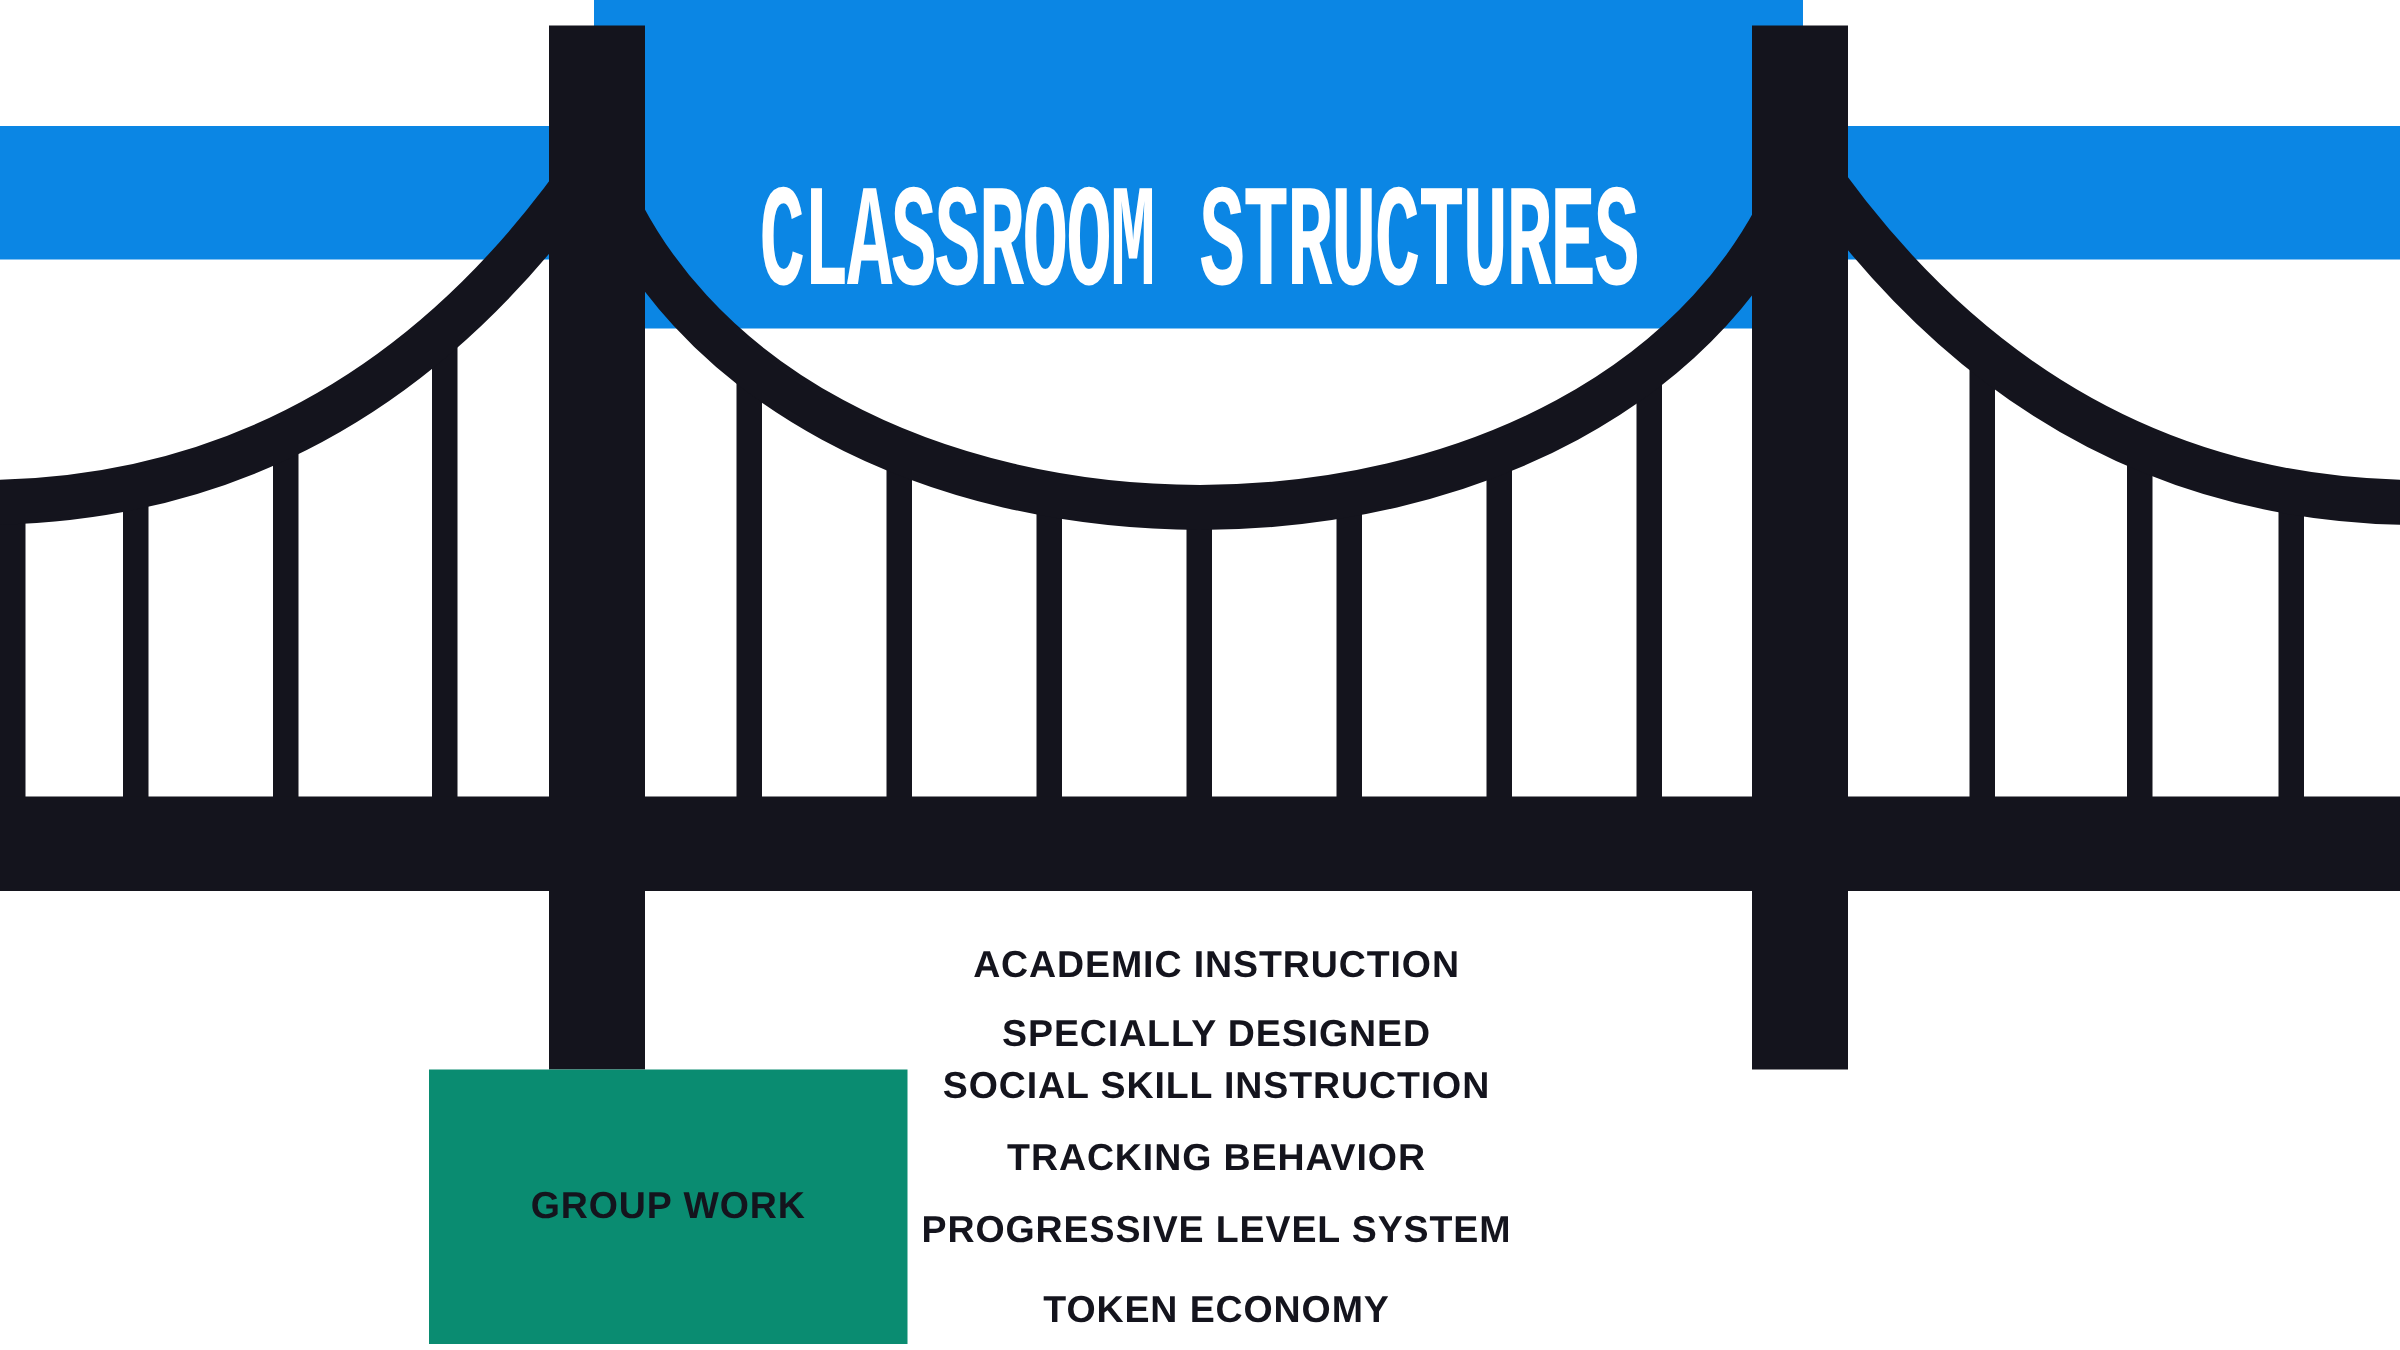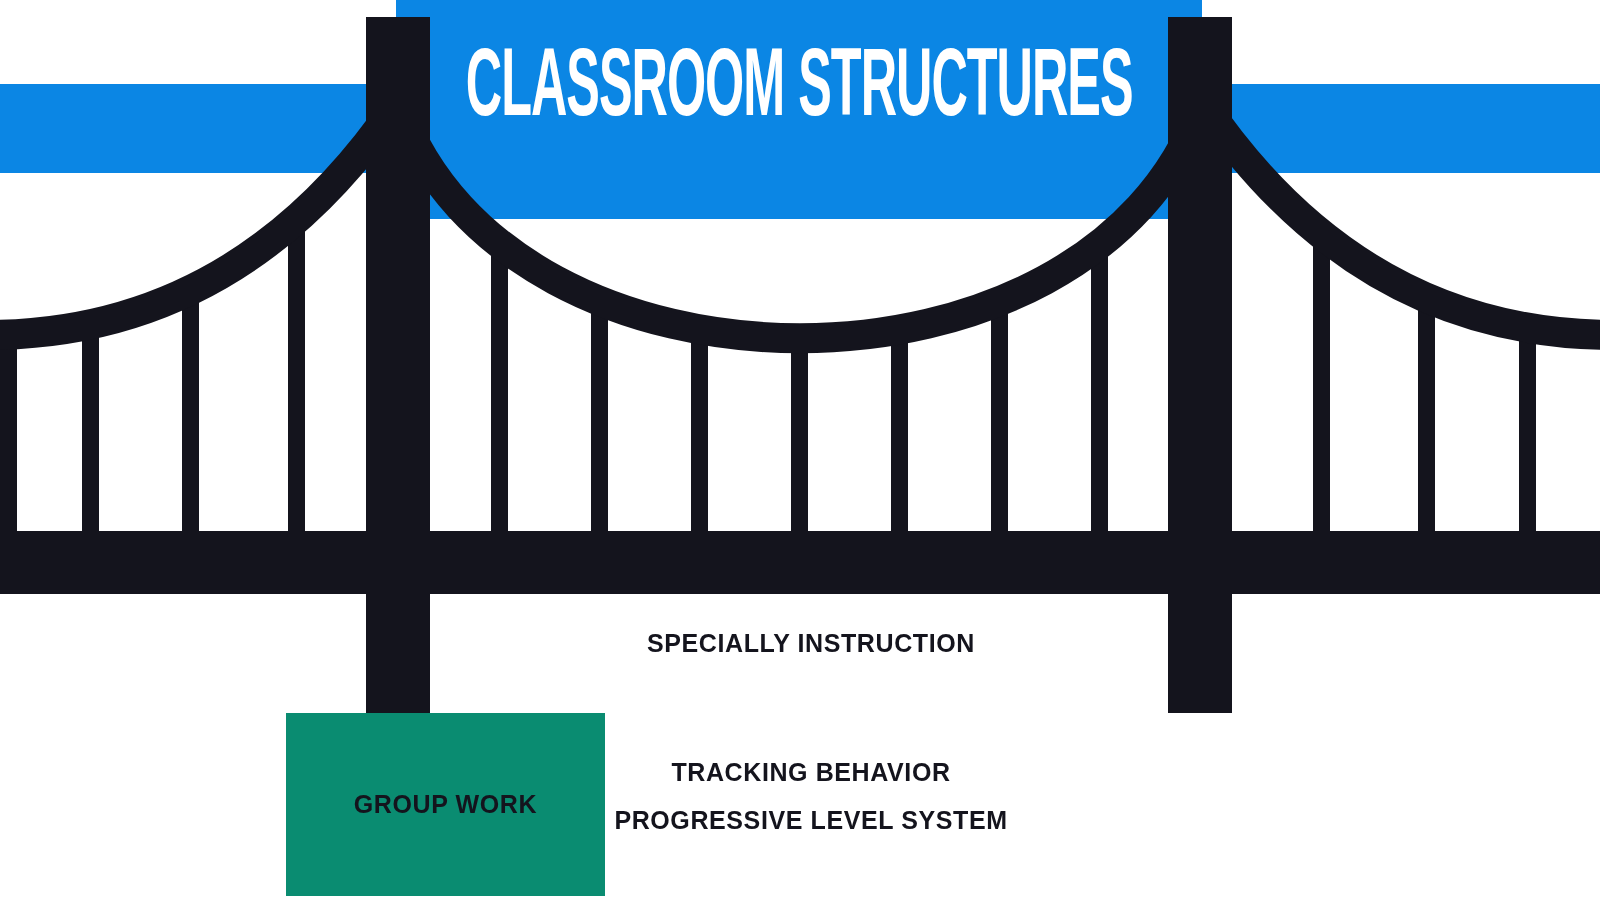--- a/index.html
+++ b/index.html
@@ -18,23 +18,24 @@
     font-family: "Liberation Sans", "DejaVu Sans", sans-serif;
   }
   svg.bridge { position: absolute; inset: 0; display: block; }
   .f-blue  { fill: var(--blue); }
   .f-dark  { fill: var(--dark); }
   .s-dark  { stroke: var(--dark); fill: none; }
 
   .title-banner-text {
     position: absolute;
     left: 396px; top: 0; width: 806px; height: 219px;
-    display: flex; align-items: flex-start; justify-content: center;
+    display: flex; align-items: flex-end; justify-content: center;
     padding-top: 26px; box-sizing: border-box;
     pointer-events: none;
+    font-family: Liberation Mono, monospace;
   }
   .title-banner-text span {
     display: inline-block;
     transform: scaleX(0.52);
     transform-origin: 50% 50%;
     font-size: 97px;
     font-weight: bold;
     letter-spacing: -2px;
     word-spacing: 2px;
     white-space: nowrap;
@@ -117,21 +118,24 @@
     <rect class="f-dark" x="366" y="17" width="64" height="696"></rect>
     <rect class="f-dark" x="1168" y="17" width="64" height="696"></rect>
 
     <rect class="f-dark" x="0" y="531" width="1600" height="63"></rect>
   </svg>
 
   <div class="title-banner-text">
     <span>CLASSROOM STRUCTURES</span>
   </div>
 
-  <div class="structure-item item-0">SPECIALLY INSTRUCTION</div>
+  <div class="structure-item item-0">ACADEMIC INSTRUCTION</div>
+  <div class="structure-item item-1">SPECIALLY DESIGNED
+SOCIAL SKILL INSTRUCTION</div>
   <div class="structure-item item-3">PROGRESSIVE LEVEL SYSTEM</div>
   <div class="structure-item item-2">TRACKING BEHAVIOR</div>
+  <div class="structure-item item-4">TOKEN ECONOMY</div>
 
   <div class="pillar-box pillar-left">
     <span>GROUP WORK</span>
   </div>
 
 </div>
 
 </body></html>

